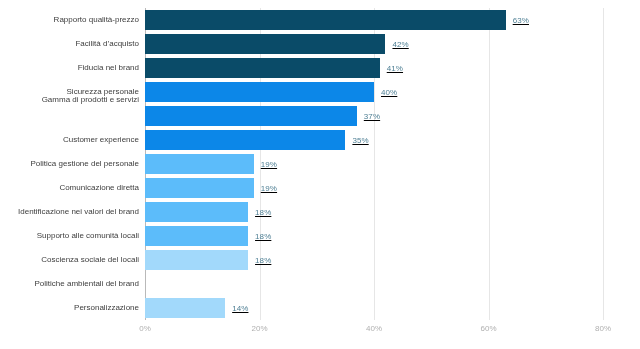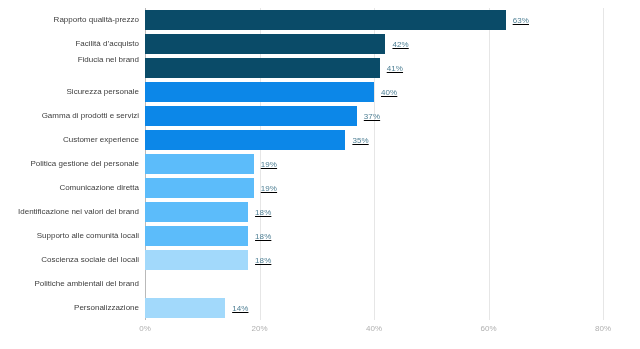--- a/index.html
+++ b/index.html
@@ -113,23 +113,23 @@
   }
 </style>
 </head>
 <body>
 
 <div id="chart-root">
 
   <div class="cat-labels">
       <div class="cat-label" style="top: 0px; height: 24px;">Rapporto qualità-prezzo</div>
       <div class="cat-label" style="top: 24px; height: 24px;">Facilità d’acquisto</div>
-      <div class="cat-label" style="top: 40px; height: 24px;">Fiducia nel brand</div>
+      <div class="cat-label" style="top: 48px; height: 24px;">Fiducia nel brand</div>
       <div class="cat-label" style="top: 72px; height: 24px;">Sicurezza personale</div>
-      <div class="cat-label" style="top: 96px; height: 24px;">Gamma di prodotti e servizi</div>
+      <div class="cat-label" style="top: 80px; height: 24px;">Gamma di prodotti e servizi</div>
       <div class="cat-label" style="top: 120px; height: 24px; margin-left: 20px;">Customer experience</div>
       <div class="cat-label" style="top: 144px; height: 24px;">Politica gestione del personale</div>
       <div class="cat-label" style="top: 168px; height: 24px;">Comunicazione diretta</div>
       <div class="cat-label" style="top: 192px; height: 24px;">Identificazione nei valori del brand</div>
       <div class="cat-label" style="top: 216px; height: 24px;">Supporto alle comunità locali</div>
       <div class="cat-label" style="top: 240px; height: 24px;">Coscienza sociale del locali</div>
       <div class="cat-label" style="top: 264px; height: 24px;">Politiche ambientali del brand</div>
       <div class="cat-label" style="top: 288px; height: 24px;">Personalizzazione</div>
     </div>
 

